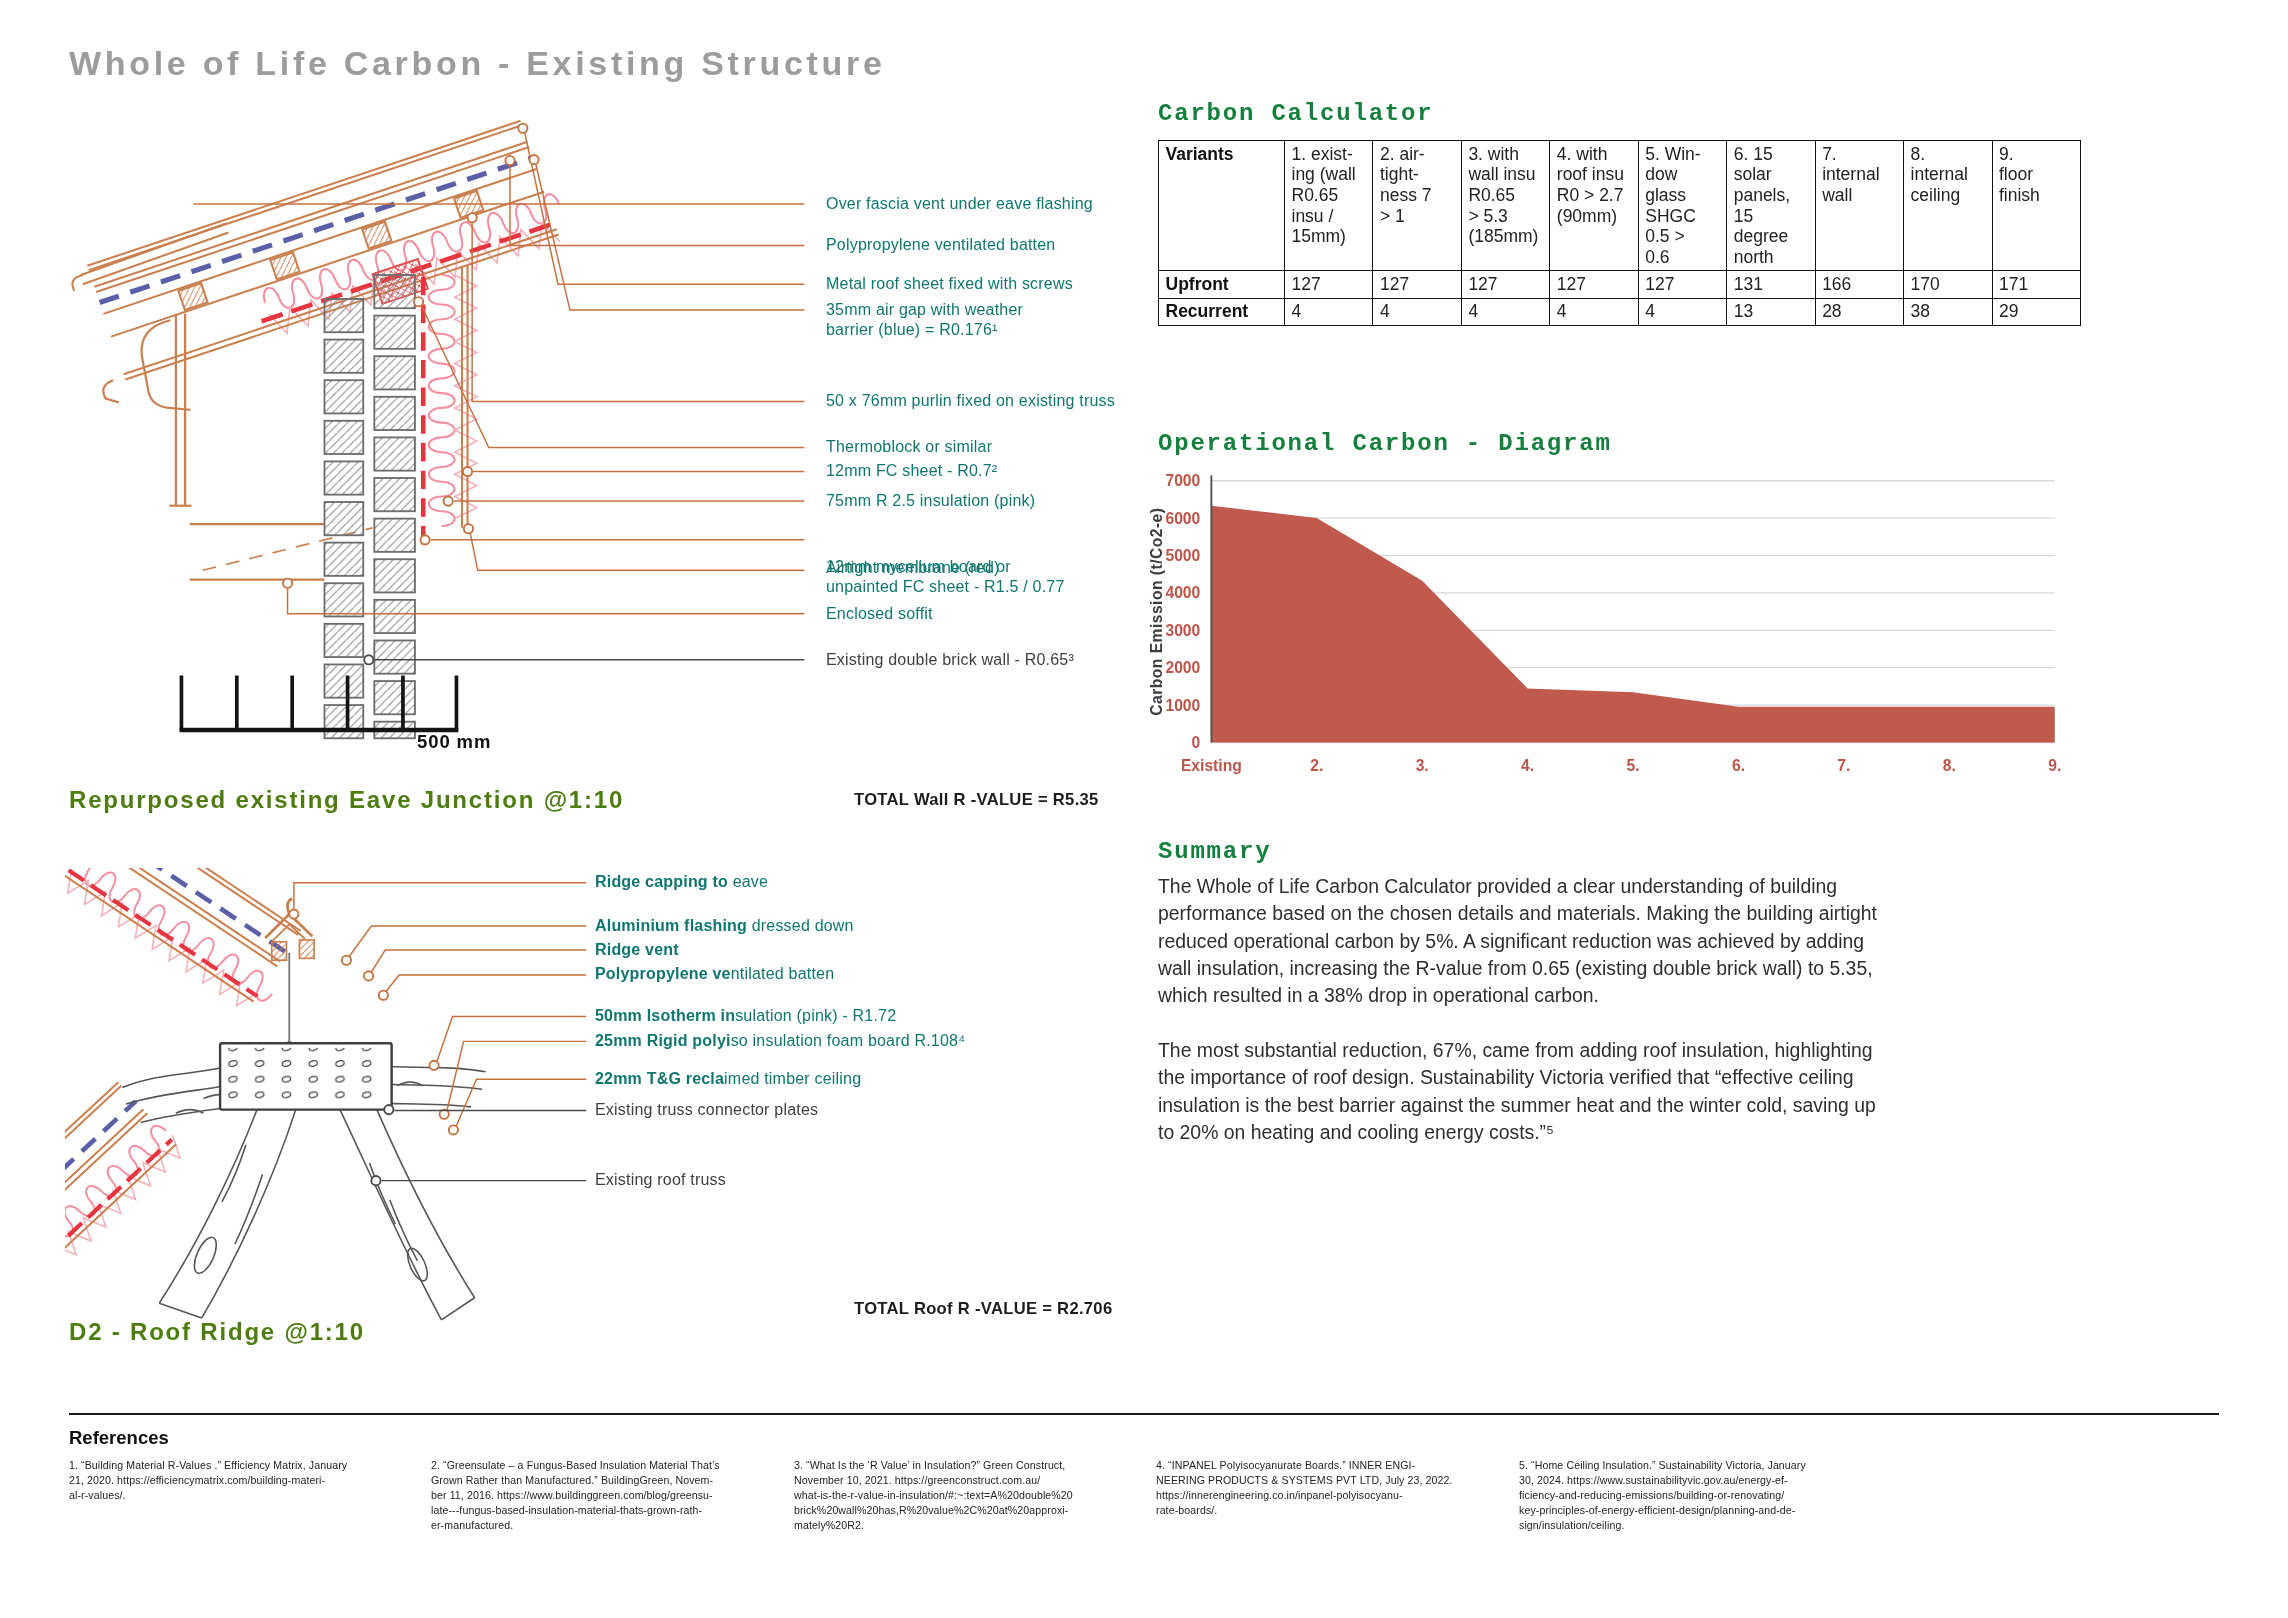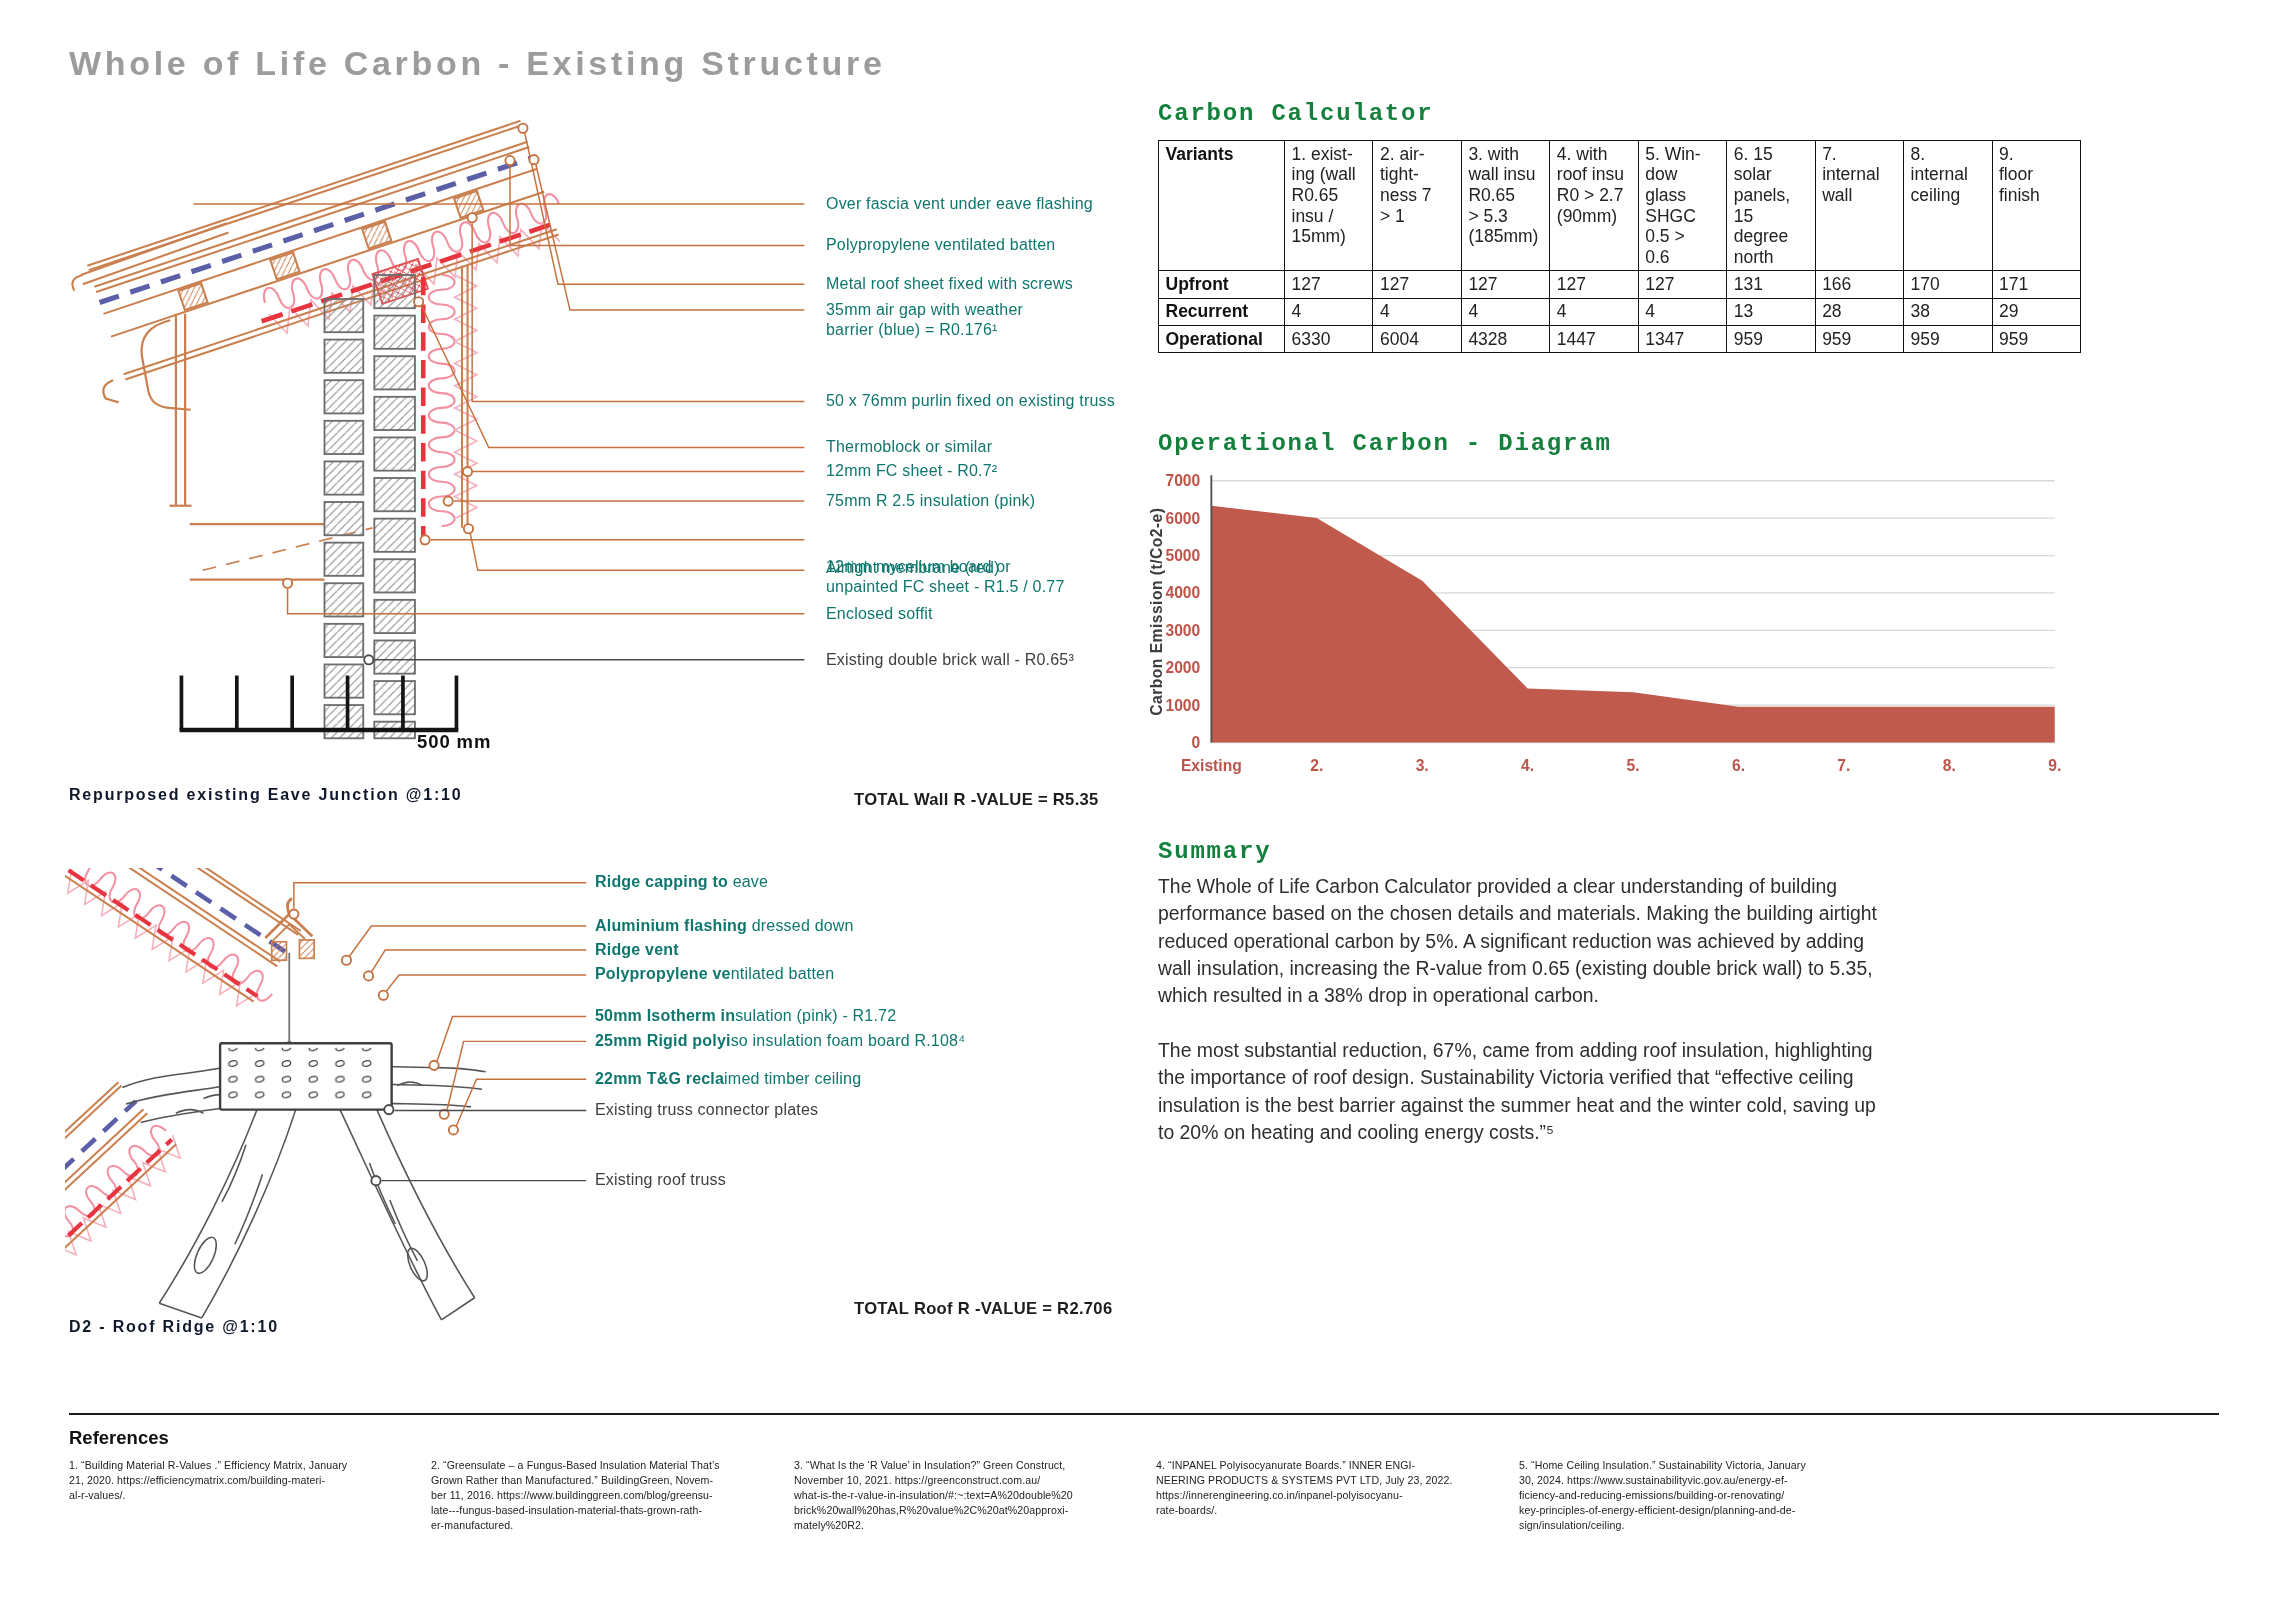--- a/index.html
+++ b/index.html
@@ -1,21 +1,21 @@
 <!DOCTYPE html>
 <html style="font-size:14.8px"><head>
 <meta charset="utf-8">
 <style>
   html,body{margin:0;padding:0;background:#e8e8e8;}
   #page{position:relative;width:2289px;height:1619px;background:#ffffff;overflow:hidden;
         font-family:"Liberation Sans",sans-serif;color:#2f2f2f;}
   .abs{position:absolute;}
   .page-title{font-size:34px;font-weight:bold;letter-spacing:3.7px;color:#9c9c9c;}
   .sec-head{font-size:24px;font-weight:bold;letter-spacing:1.8px;color:#15803d;font-family:Liberation Mono, monospace;}
-  .draw-title{font-size:16px;font-weight:bold;letter-spacing:1.8px;color:#0f172a;}
+  .draw-title{font-size:24px;font-weight:bold;letter-spacing:1.8px;color:#4d7c0f;}
   .total-label{font-size:16.6px;font-weight:bold;color:#1d1d1d;letter-spacing:0.3px;margin-left:37px;}
   .scale-label{font-size:18.5px;font-weight:bold;color:#111;letter-spacing:0.9px;}
   table.calc{border-collapse:collapse;table-layout:fixed;width:923px;background:#fff;}
   table.calc th,table.calc td{border:1.8px solid #111;font-size:17.5px;font-weight:normal;
       text-align:left;vertical-align:top;padding:2.8px 6.5px;line-height:1.18;white-space:pre-line;color:#222;}
   table.calc th.var,table.calc th.rl{font-weight:bold;color:#111;}
   table.calc col.c0{width:126px;} table.calc col.cx{width:auto;}
   .anno{font-size:16px;line-height:1.27;color:#0f766e;letter-spacing:0.2px;white-space:pre-line;}
   .anno.dark{color:#3f3f3f;}
   .anno .lb{font-weight:bold;}
@@ -105,32 +105,20 @@
             <td>4</td>
             <td>4</td>
             <td>4</td>
             <td>4</td>
             <td>4</td>
             <td>13</td>
             <td>28</td>
             <td>38</td>
             <td>29</td>
           </tr>
-          <tr>
-            <th class="rl">Operational</th>
-            <td>6330</td>
-            <td>6004</td>
-            <td>4328</td>
-            <td>1447</td>
-            <td>1347</td>
-            <td>959</td>
-            <td>959</td>
-            <td>959</td>
-            <td>959</td>
-          </tr>
         </tbody>
       </table>
   </div>
 
   <div class="abs sec-head" style="left:1158px;top:430px;">Operational Carbon - Diagram</div>
   <div class="abs" style="left:1146px;top:466px;" id="chart">
       <svg width="928" height="318" viewBox="0 0 1005 345">
         <line x1="70" y1="300" x2="985" y2="300" stroke="#d8d8d8" stroke-width="1.4"></line>
         <text x="58" y="306" text-anchor="end" font-size="17" font-weight="bold" fill="#bd544a">0</text>
         <line x1="70" y1="259.42857142857144" x2="985" y2="259.42857142857144" stroke="#d8d8d8" stroke-width="1.4"></line>

